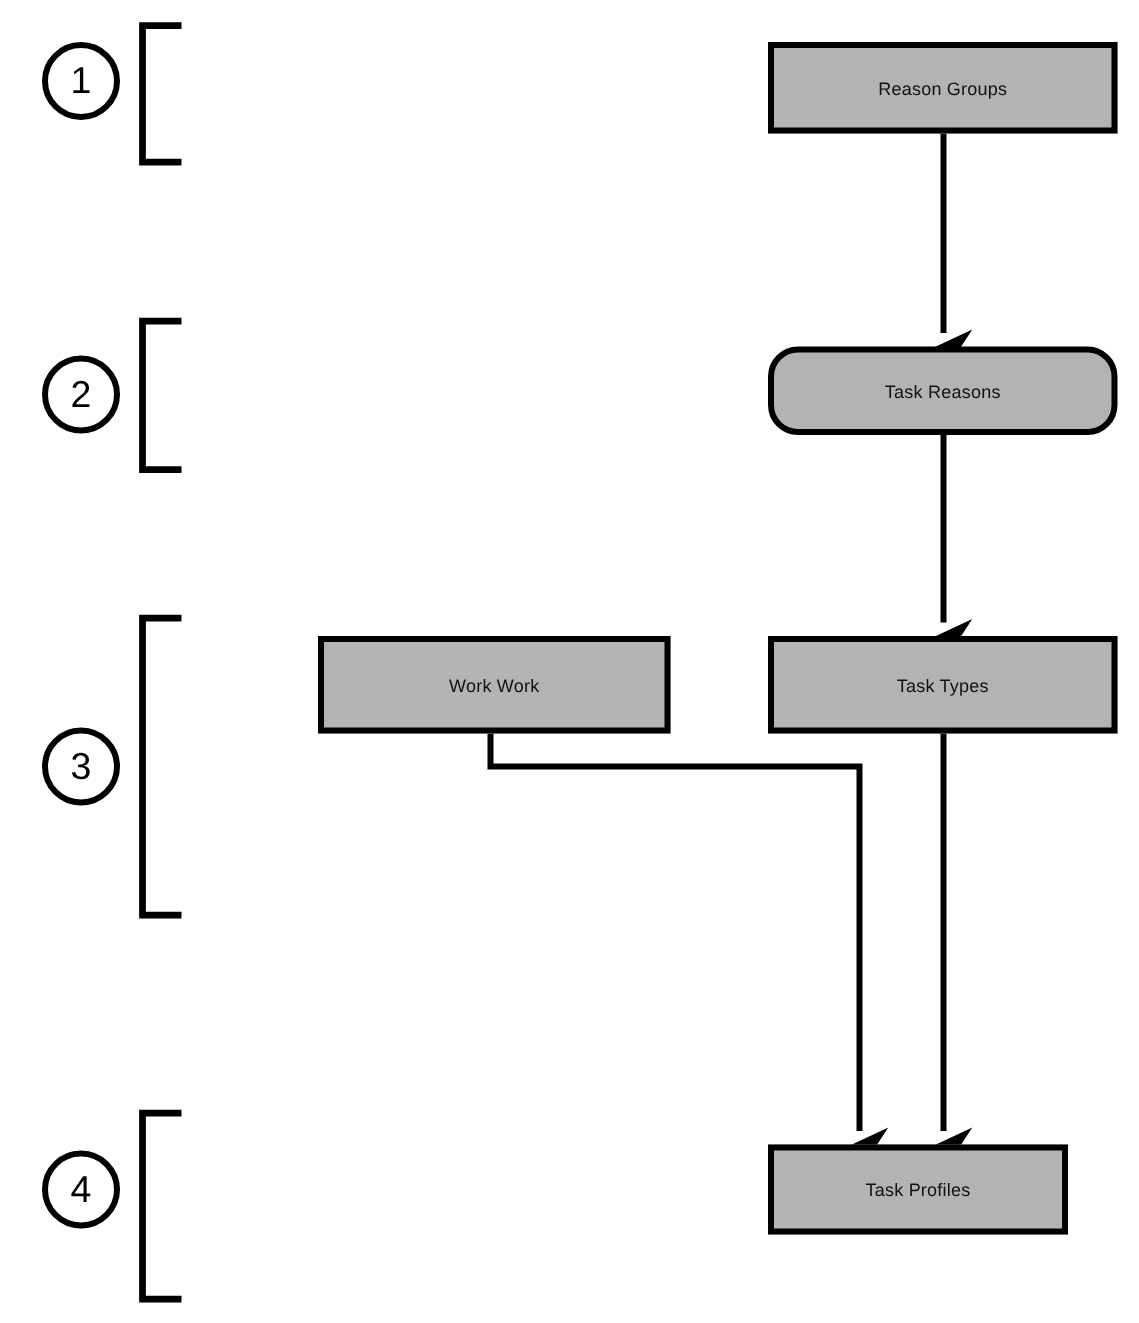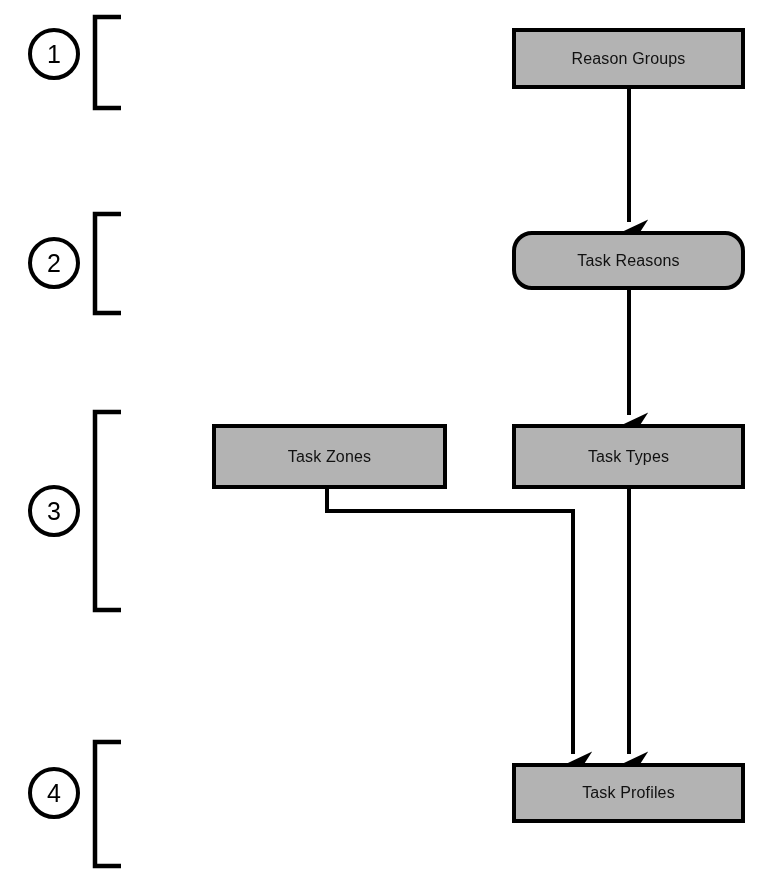--- a/index.html
+++ b/index.html
@@ -30,21 +30,21 @@
     position: absolute;
     box-sizing: border-box;
     background: #b3b3b3;
     border: 4px solid #000000;
     display: flex;
     align-items: center;
     justify-content: center;
   }
   .node-label {
     font-family: "Liberation Sans", sans-serif;
-    font-size: 16px;
+    font-size: 12px;
     font-weight: 400;
     color: #111111;
     letter-spacing: 0.15px;
     white-space: nowrap;
     line-height: 1;
     user-select: none;
   }
   .step-circle {
     position: absolute;
     box-sizing: border-box;
@@ -123,24 +123,24 @@
 
   <div class="node-box" style="left:512px; top:28px; width:233px; height:61px;">
     <span class="node-label">Reason Groups</span>
   </div>
 
   <div class="node-box" style="left:512px; top:231px; width:233px; height:59px;border-radius:20px;">
     <span class="node-label">Task Reasons</span>
   </div>
 
   <div class="node-box" style="left:212px; top:424px; width:235px; height:65px;">
-    <span class="node-label">Task Zones</span>
+    <span class="node-label">Work Work</span>
   </div>
 
   <div class="node-box" style="left:512px; top:424px; width:233px; height:65px;">
     <span class="node-label">Task Types</span>
   </div>
 
-  <div class="node-box" style="left:512px; top:763px; width:233px; height:60px;">
+  <div class="node-box" style="left:512px; top:763px; width:200px; height:60px;">
     <span class="node-label">Task Profiles</span>
   </div>
 
 </div>
 
 </body></html>

